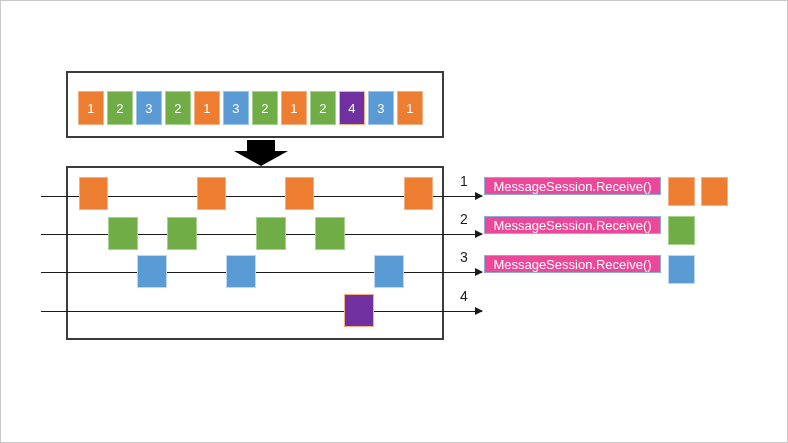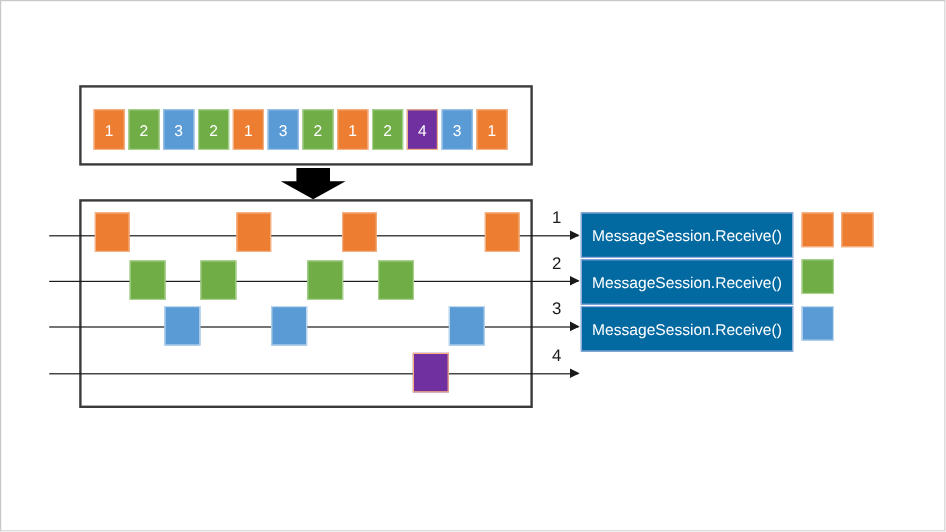--- a/index.html
+++ b/index.html
@@ -77,23 +77,23 @@
   .lane-num {
     position: absolute;
     font-size: 14px;
     color: #1a1a1a;
     font-family: "Liberation Sans", sans-serif;
   }
 
   
   .recv {
     position: absolute;
-    height: 38px;
+    height: 18px;
     width: 177px;
-    background: #0369a1;
+    background: #ec4899;
     border: 1.5px solid #8FAADC;
     color: #ffffff;
     display: flex;
     align-items: center;
     justify-content: center;
     font-size: 13px;
     font-family: "Liberation Sans", sans-serif;
     box-sizing: border-box;
     white-space: nowrap;
   }

